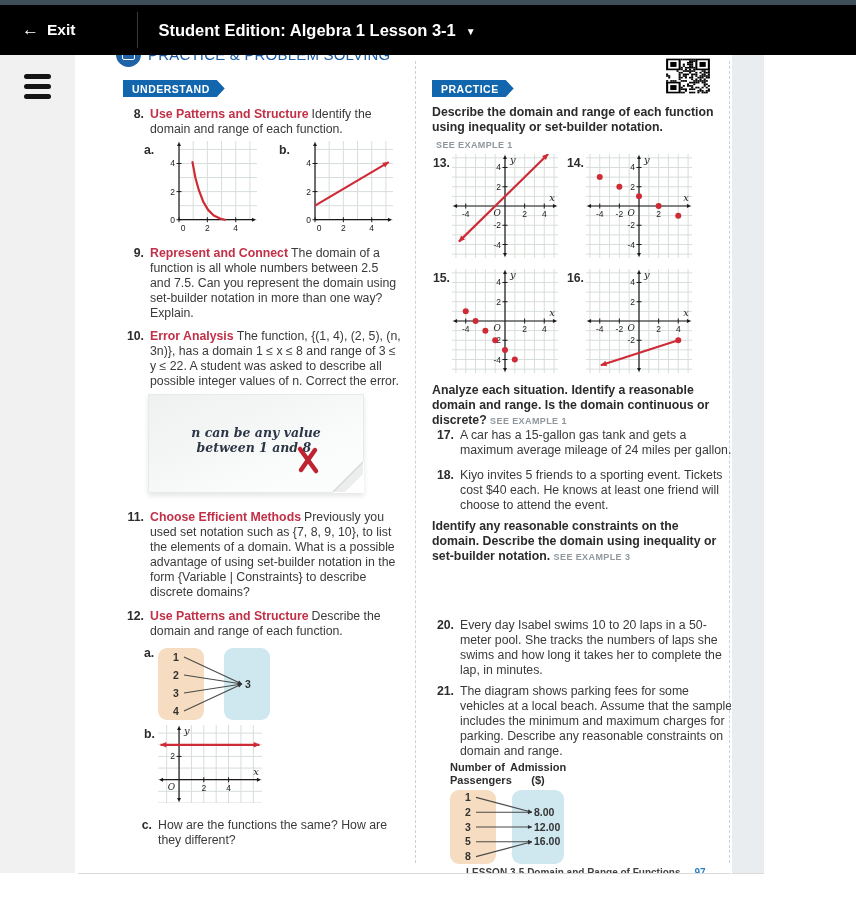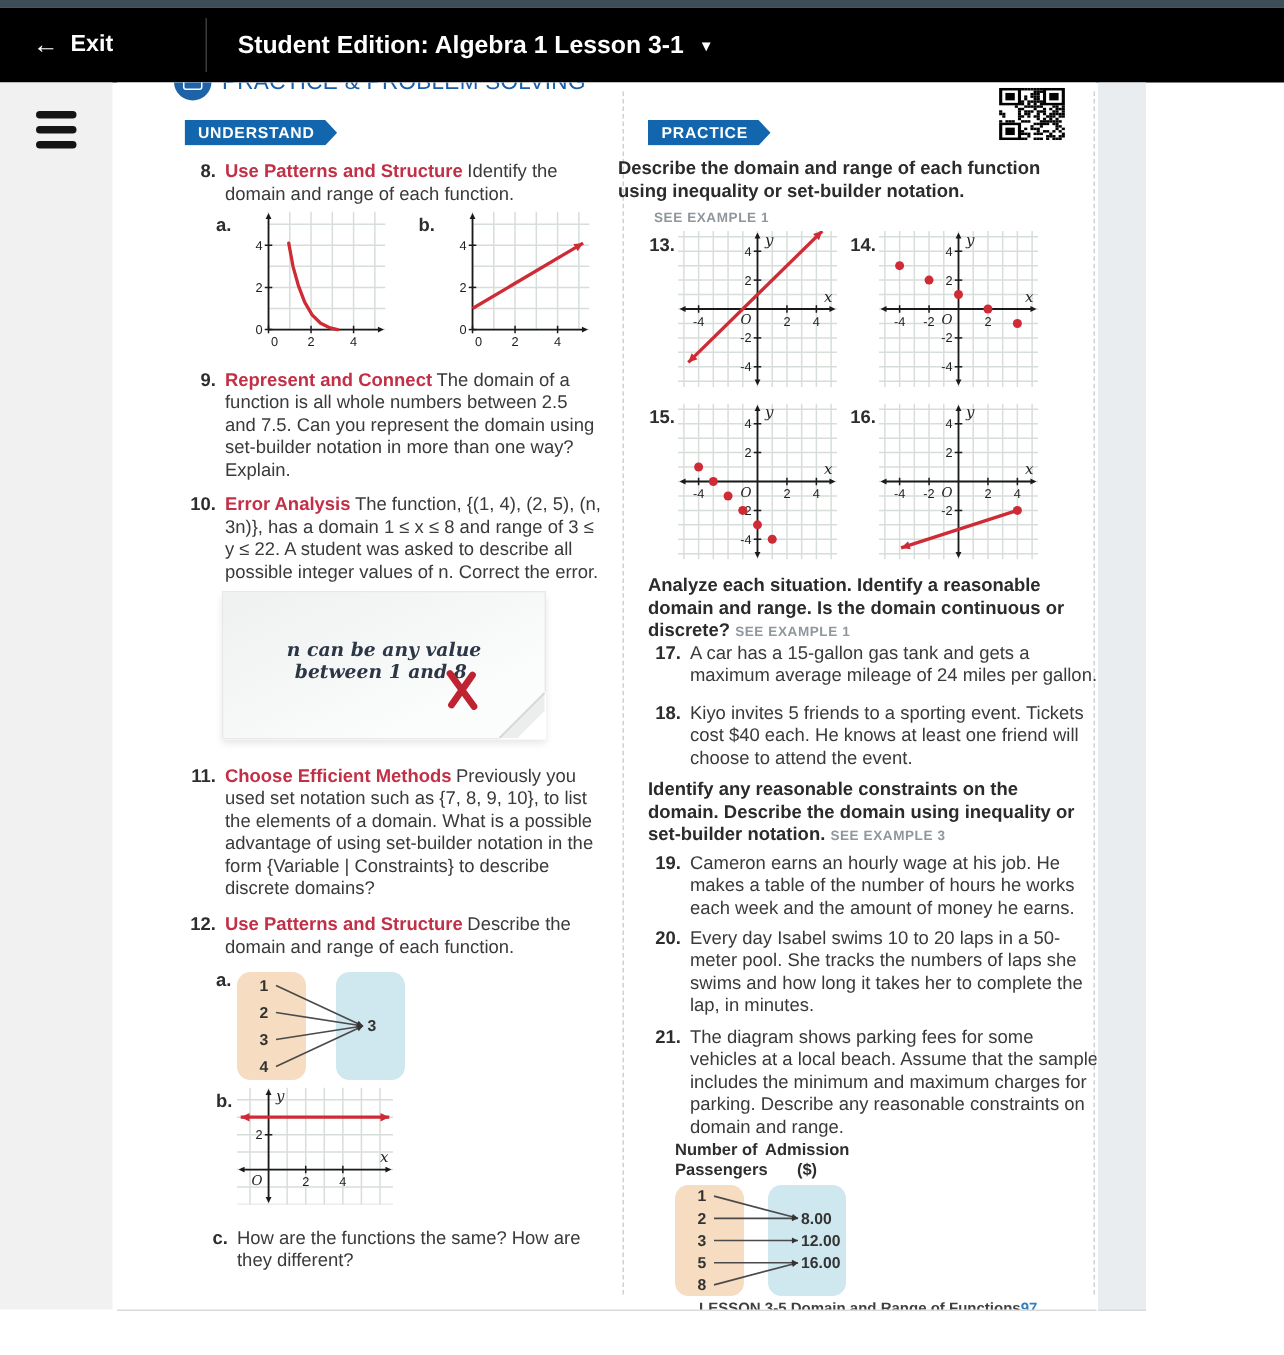--- a/index.html
+++ b/index.html
@@ -40,21 +40,21 @@
   .note{position:absolute;left:70px;top:339px;width:214px;height:97px;background:linear-gradient(155deg,#eef1f0,#fbfcfc 75%);
         border:1px solid #e7eae9;box-shadow:0 3px 5px rgba(0,0,0,.10)}
   .notetext{display:block;text-align:center;padding:30px 14px 0;font-family:"DejaVu Serif",serif;
             font-style:italic;font-weight:600;font-size:12.5px;color:#2c3646}
   .xmark{position:absolute;left:146px;top:50px}
   .fold{position:absolute;right:-1px;bottom:-1px}
   .diag21{position:absolute;left:372px;top:706px;width:160px}
   .dhead{position:absolute;top:0;font-weight:bold;font-size:11px;line-height:12.5px;color:#2d2d2d}
   .dsvg{position:absolute;top:29px;left:0}
   .footer{position:absolute;left:388px;top:812px;white-space:nowrap;font-size:10px;font-weight:bold;color:#3f3f3f}
-  .footer .pgnum{color:#2e81c4;}
+  .footer .pgnum{color:#2e81c4;margin-left:14px}
   .qr{position:absolute;left:586px;top:2px;width:48px;height:38px}
 </style>
 </head>
 <body>
 
 <div class="topstrip"></div>
 
 <header>
   <button class="exit">
     <span class="backarrow">←</span>
@@ -401,21 +401,21 @@
         <rect x="6" y="6" width="6" height="6" fill="#000"></rect>
         <rect x="30" y="2" width="14" height="14" fill="#000"></rect>
         <rect x="32" y="4" width="10" height="10" fill="#fff"></rect>
         <rect x="34" y="6" width="6" height="6" fill="#000"></rect>
         <rect x="2" y="30" width="14" height="14" fill="#000"></rect>
         <rect x="4" y="32" width="10" height="10" fill="#fff"></rect>
         <rect x="6" y="34" width="6" height="6" fill="#000"></rect>
       </svg></div>
   <div class="badge" style="left:354px;top:25px">PRACTICE</div>
 
-  <div class="intro" style="left:334px;top:50px;width:292px">Describe the domain and range of each function using inequality or set-builder notation.</div>
+  <div class="intro" style="left:354px;top:50px;width:292px">Describe the domain and range of each function using inequality or set-builder notation.</div>
   <div class="see block" style="left:358px;top:85px">SEE EXAMPLE 1</div>
 
   <span class="glabel" style="left:350px;top:101px">13.</span>
   <div class="graph" style="left:374px;top:99px"><svg width="106" height="104">
         <line x1="3.9259259259259296" y1="0" x2="3.9259259259259296" y2="104" stroke="#d7ded9" stroke-width="1"></line>
         <line x1="13.740740740740742" y1="0" x2="13.740740740740742" y2="104" stroke="#d7ded9" stroke-width="1"></line>
         <line x1="23.555555555555557" y1="0" x2="23.555555555555557" y2="104" stroke="#d7ded9" stroke-width="1"></line>
         <line x1="33.370370370370374" y1="0" x2="33.370370370370374" y2="104" stroke="#d7ded9" stroke-width="1"></line>
         <line x1="43.18518518518519" y1="0" x2="43.18518518518519" y2="104" stroke="#d7ded9" stroke-width="1"></line>
         <line x1="53" y1="0" x2="53" y2="104" stroke="#d7ded9" stroke-width="1"></line>
@@ -631,24 +631,20 @@
   </div>
   <div class="problem pr" style="left:350px;top:413px">
     <div class="pnum">18.</div>
     <div class="ptext"><span>Kiyo invites 5 friends to a sporting event. Tickets cost $40 each. He knows at least one friend will choose to attend the event.</span></div>
   </div>
 
   <div class="intro" style="left:354px;top:464px;width:296px">
     <span>Identify any reasonable constraints on the domain. Describe the domain using inequality or set-builder notation.</span> <span class="see">SEE EXAMPLE 3</span>
   </div>
 
-  <div class="problem pr" style="left:350px;top:513px">
-    <div class="pnum">19.</div>
-    <div class="ptext"><span>Cameron earns an hourly wage at his job. He makes a table of the number of hours he works each week and the amount of money he earns.</span></div>
-  </div>
   <div class="problem pr" style="left:350px;top:563px">
     <div class="pnum">20.</div>
     <div class="ptext"><span>Every day Isabel swims 10 to 20 laps in a 50-meter pool. She tracks the numbers of laps she swims and how long it takes her to complete the lap, in minutes.</span></div>
   </div>
   <div class="problem pr" style="left:350px;top:629px">
     <div class="pnum">21.</div>
     <div class="ptext"><span>The diagram shows parking fees for some vehicles at a local beach. Assume that the sample includes the minimum and maximum charges for parking. Describe any reasonable constraints on domain and range.</span></div>
   </div>
 
   <div class="diag21">

